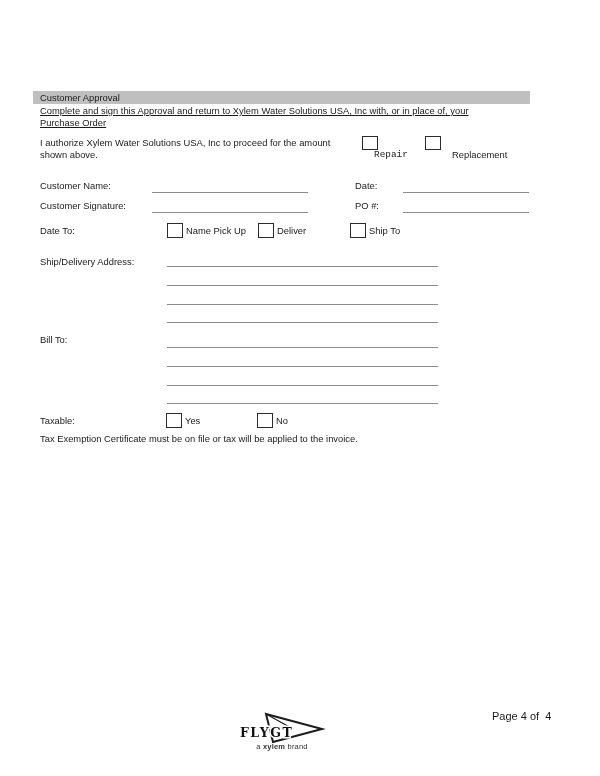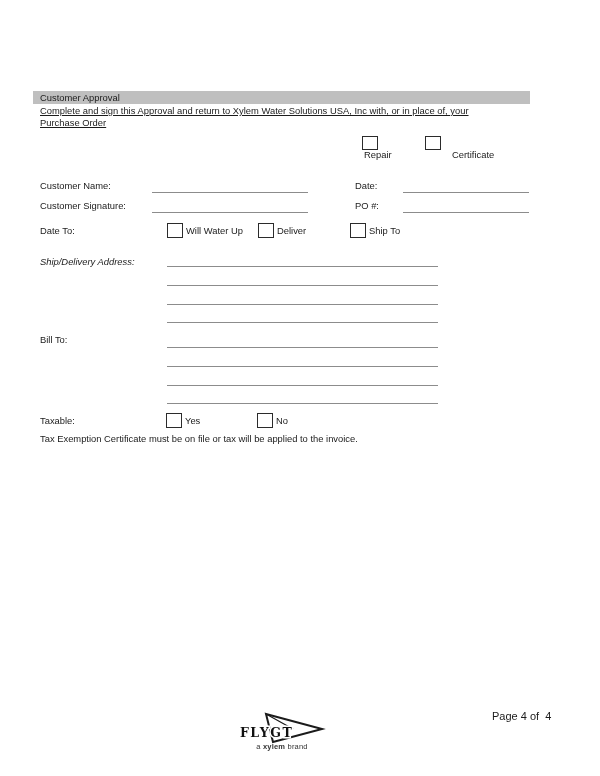--- a/index.html
+++ b/index.html
@@ -43,44 +43,46 @@
 
 <div class="page">
 
   <div class="bar abs" style="left:33px; top:79px; width:497px;">
     <span>Customer Approval</span>
   </div>
 
   <div class="abs pre" style="left:40px; top:93px; width:525px;text-decoration:underline;">Complete and sign this Approval and return to Xylem Water Solutions USA, Inc with, or in place of, your
 Purchase Order</div>
 
+  <div class="abs pre" style="left:40px; top:125px; width:340px;">I authorize Xylem Water Solutions USA, Inc to proceed for the amount
+shown above.</div>
   <span class="cb abs" style="left:362px; top:124px;"></span>
-  <span class="abs" style="left:364px; top:137px;">Repair</span>
+  <span class="abs" style="left:374px; top:137px;font-family:Liberation Mono, monospace;">Repair</span>
   <span class="cb abs" style="left:425px; top:124px;"></span>
-  <span class="abs" style="left:452px; top:137px;">Certificate</span>
+  <span class="abs" style="left:452px; top:137px;">Replacement</span>
 
   <span class="abs" style="left:40px; top:168px;">Customer Name:</span>
   <div class="rule abs" style="left:152px; top:180px; width:156px;"></div>
   <span class="abs" style="left:355px; top:168px;">Date:</span>
   <div class="rule abs" style="left:403px; top:180px; width:126px;"></div>
 
   <span class="abs" style="left:40px; top:188px;">Customer Signature:</span>
   <div class="rule abs" style="left:152px; top:200px; width:156px;"></div>
   <span class="abs" style="left:355px; top:188px;text-align:right;">PO #:</span>
   <div class="rule abs" style="left:403px; top:200px; width:126px;"></div>
 
   <span class="abs" style="left:40px; top:213px;">Date To:</span>
   <span class="cb abs" style="left:167px; top:211px; height:13px;"></span>
-  <span class="abs" style="left:186px; top:213px;">Will Water Up</span>
+  <span class="abs" style="left:186px; top:213px;">Name Pick Up</span>
   <span class="cb abs" style="left:258px; top:211px; height:13px;"></span>
   <span class="abs" style="left:277px; top:213px;text-align:right;">Deliver</span>
   <span class="cb abs" style="left:350px; top:211px; height:13px;"></span>
   <span class="abs" style="left:369px; top:213px;">Ship To</span>
 
-  <span class="abs" style="left:40px; top:244px;font-style:italic;">Ship/Delivery Address:</span>
+  <span class="abs" style="left:40px; top:244px;">Ship/Delivery Address:</span>
   <div class="rule abs" style="left:167px; top:254px; width:271px;"></div>
   <div class="rule abs" style="left:167px; top:273px; width:271px;"></div>
   <div class="rule abs" style="left:167px; top:292px; width:271px;"></div>
   <div class="rule abs" style="left:167px; top:310px; width:271px;"></div>
 
   <span class="abs" style="left:40px; top:322px;">Bill To:</span>
   <div class="rule abs" style="left:167px; top:335px; width:271px;"></div>
   <div class="rule abs" style="left:167px; top:354px; width:271px;"></div>
   <div class="rule abs" style="left:167px; top:373px; width:271px;"></div>
   <div class="rule abs" style="left:167px; top:391px; width:271px;"></div>

